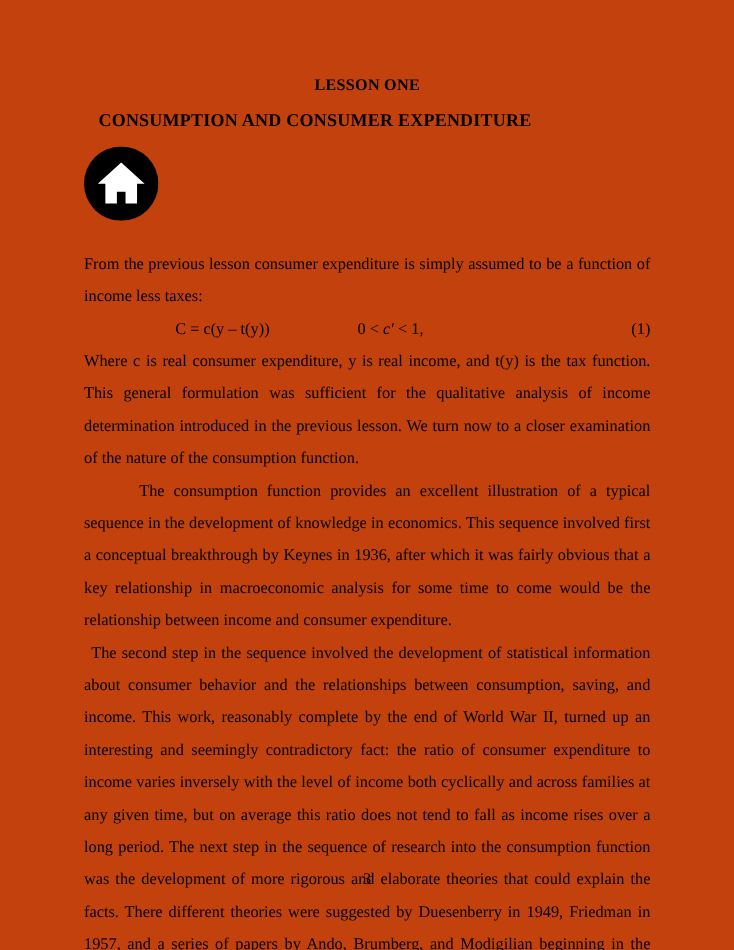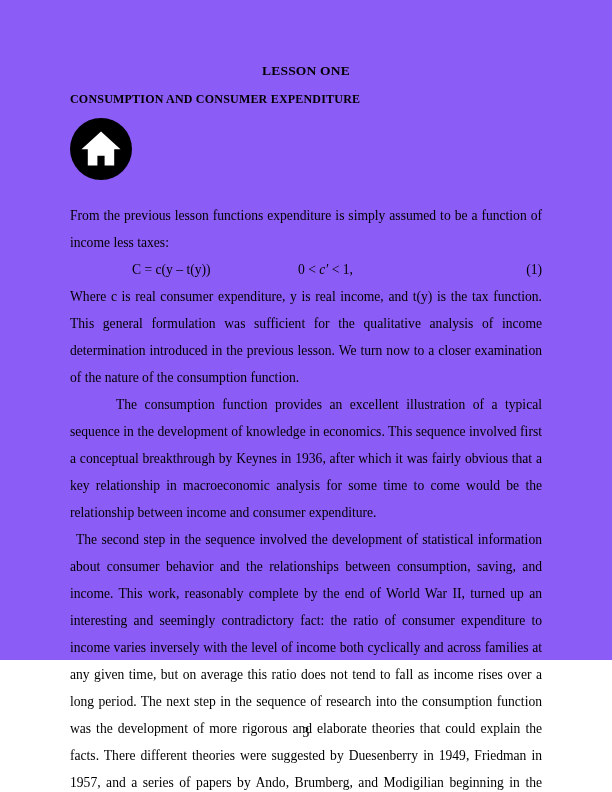--- a/index.html
+++ b/index.html
@@ -13,46 +13,46 @@
     font-family: "Liberation Serif", "DejaVu Serif", serif;
     color: #000000;
     position: relative;
     overflow: hidden;
   }
   .page {
     position: absolute;
     left: 0;
     top: 0;
     width: 612px;
-    height: 660px;
-    background: #8b5cf6;
+    height: 792px;
+    background: #c2410c;
   }
   .content {
     position: absolute;
     left: 70px;
     top: 62px;
     width: 472px;
   }
 
   
   .title-center {
     text-align: center;
     font-weight: bold;
     font-size: 13.5px;
     letter-spacing: 0.2px;
     line-height: 1.35;
     margin: 0 0 11px 0;
   }
   .title-left {
     text-align: left;
     font-weight: bold;
-    font-size: 12px;
+    font-size: 15px;
     letter-spacing: 0.2px;
     line-height: 1.35;
-    margin: 0 0 11px 0;
+    margin: 0 0 11px 12px;
   }
   .section-heading {
     font-weight: bold;
     font-size: 13.5px;
     line-height: 1.35;
     margin: 0 0 6px 0;
     display: block;
   }
   .section-num {
     display: inline-block;
@@ -93,21 +93,21 @@
   .equation-line {
     position: relative;
     font-size: 13.6px;
     line-height: 27px;
     margin: 0;
     height: 27px;
     white-space: nowrap;
   }
   .eq-lhs {
     position: absolute;
-    left: 62px;
+    left: 76px;
     top: 0;
   }
   .eq-rhs {
     position: absolute;
     left: 228px;
     top: 0;
   }
   .eq-num {
     position: absolute;
     right: 0;
@@ -140,21 +140,21 @@
     <div class="title-left">CONSUMPTION AND CONSUMER EXPENDITURE</div>
 
 
     <div class="icon-wrap">
       <svg class="home-icon" viewBox="0 0 62 62">
         <circle cx="31" cy="31" r="31" fill="#000000"></circle>
         <path d="M31 13.5 L50.5 31.2 L44.2 31.2 L44.2 47.5 L34.6 47.5 L34.6 37.8 L27.4 37.8 L27.4 47.5 L17.8 47.5 L17.8 31.2 L11.5 31.2 Z" fill="#ffffff"></path>
       </svg>
     </div>
 
-    <p class="body spaced-after">From the previous lesson functions expenditure is simply assumed to be a function of income less taxes:</p>
+    <p class="body spaced-after">From the previous lesson consumer expenditure is simply assumed to be a function of income less taxes:</p>
 
     <div class="equation-line">
       <span class="eq-lhs">C = c(y – t(y))</span>
       <span class="eq-rhs"><span>0 &lt; </span><span class="cprime">c′</span><span> &lt; 1,</span></span>
       <span class="eq-num">(1)</span>
     </div>
 
     <p class="body">Where c is real consumer expenditure, y is real income, and t(y) is the tax function.  This general formulation was sufficient for the qualitative analysis of income determination introduced in  the previous lesson. We turn now to a closer examination of the nature of the consumption function.</p>
 
     <p class="body indent">The consumption function provides an excellent illustration of a typical sequence in the development of knowledge in economics.   This sequence involved first a conceptual breakthrough by Keynes in 1936, after which it was fairly obvious that a key relationship in macroeconomic analysis for some time to come would be the relationship between income and consumer expenditure.</p>

